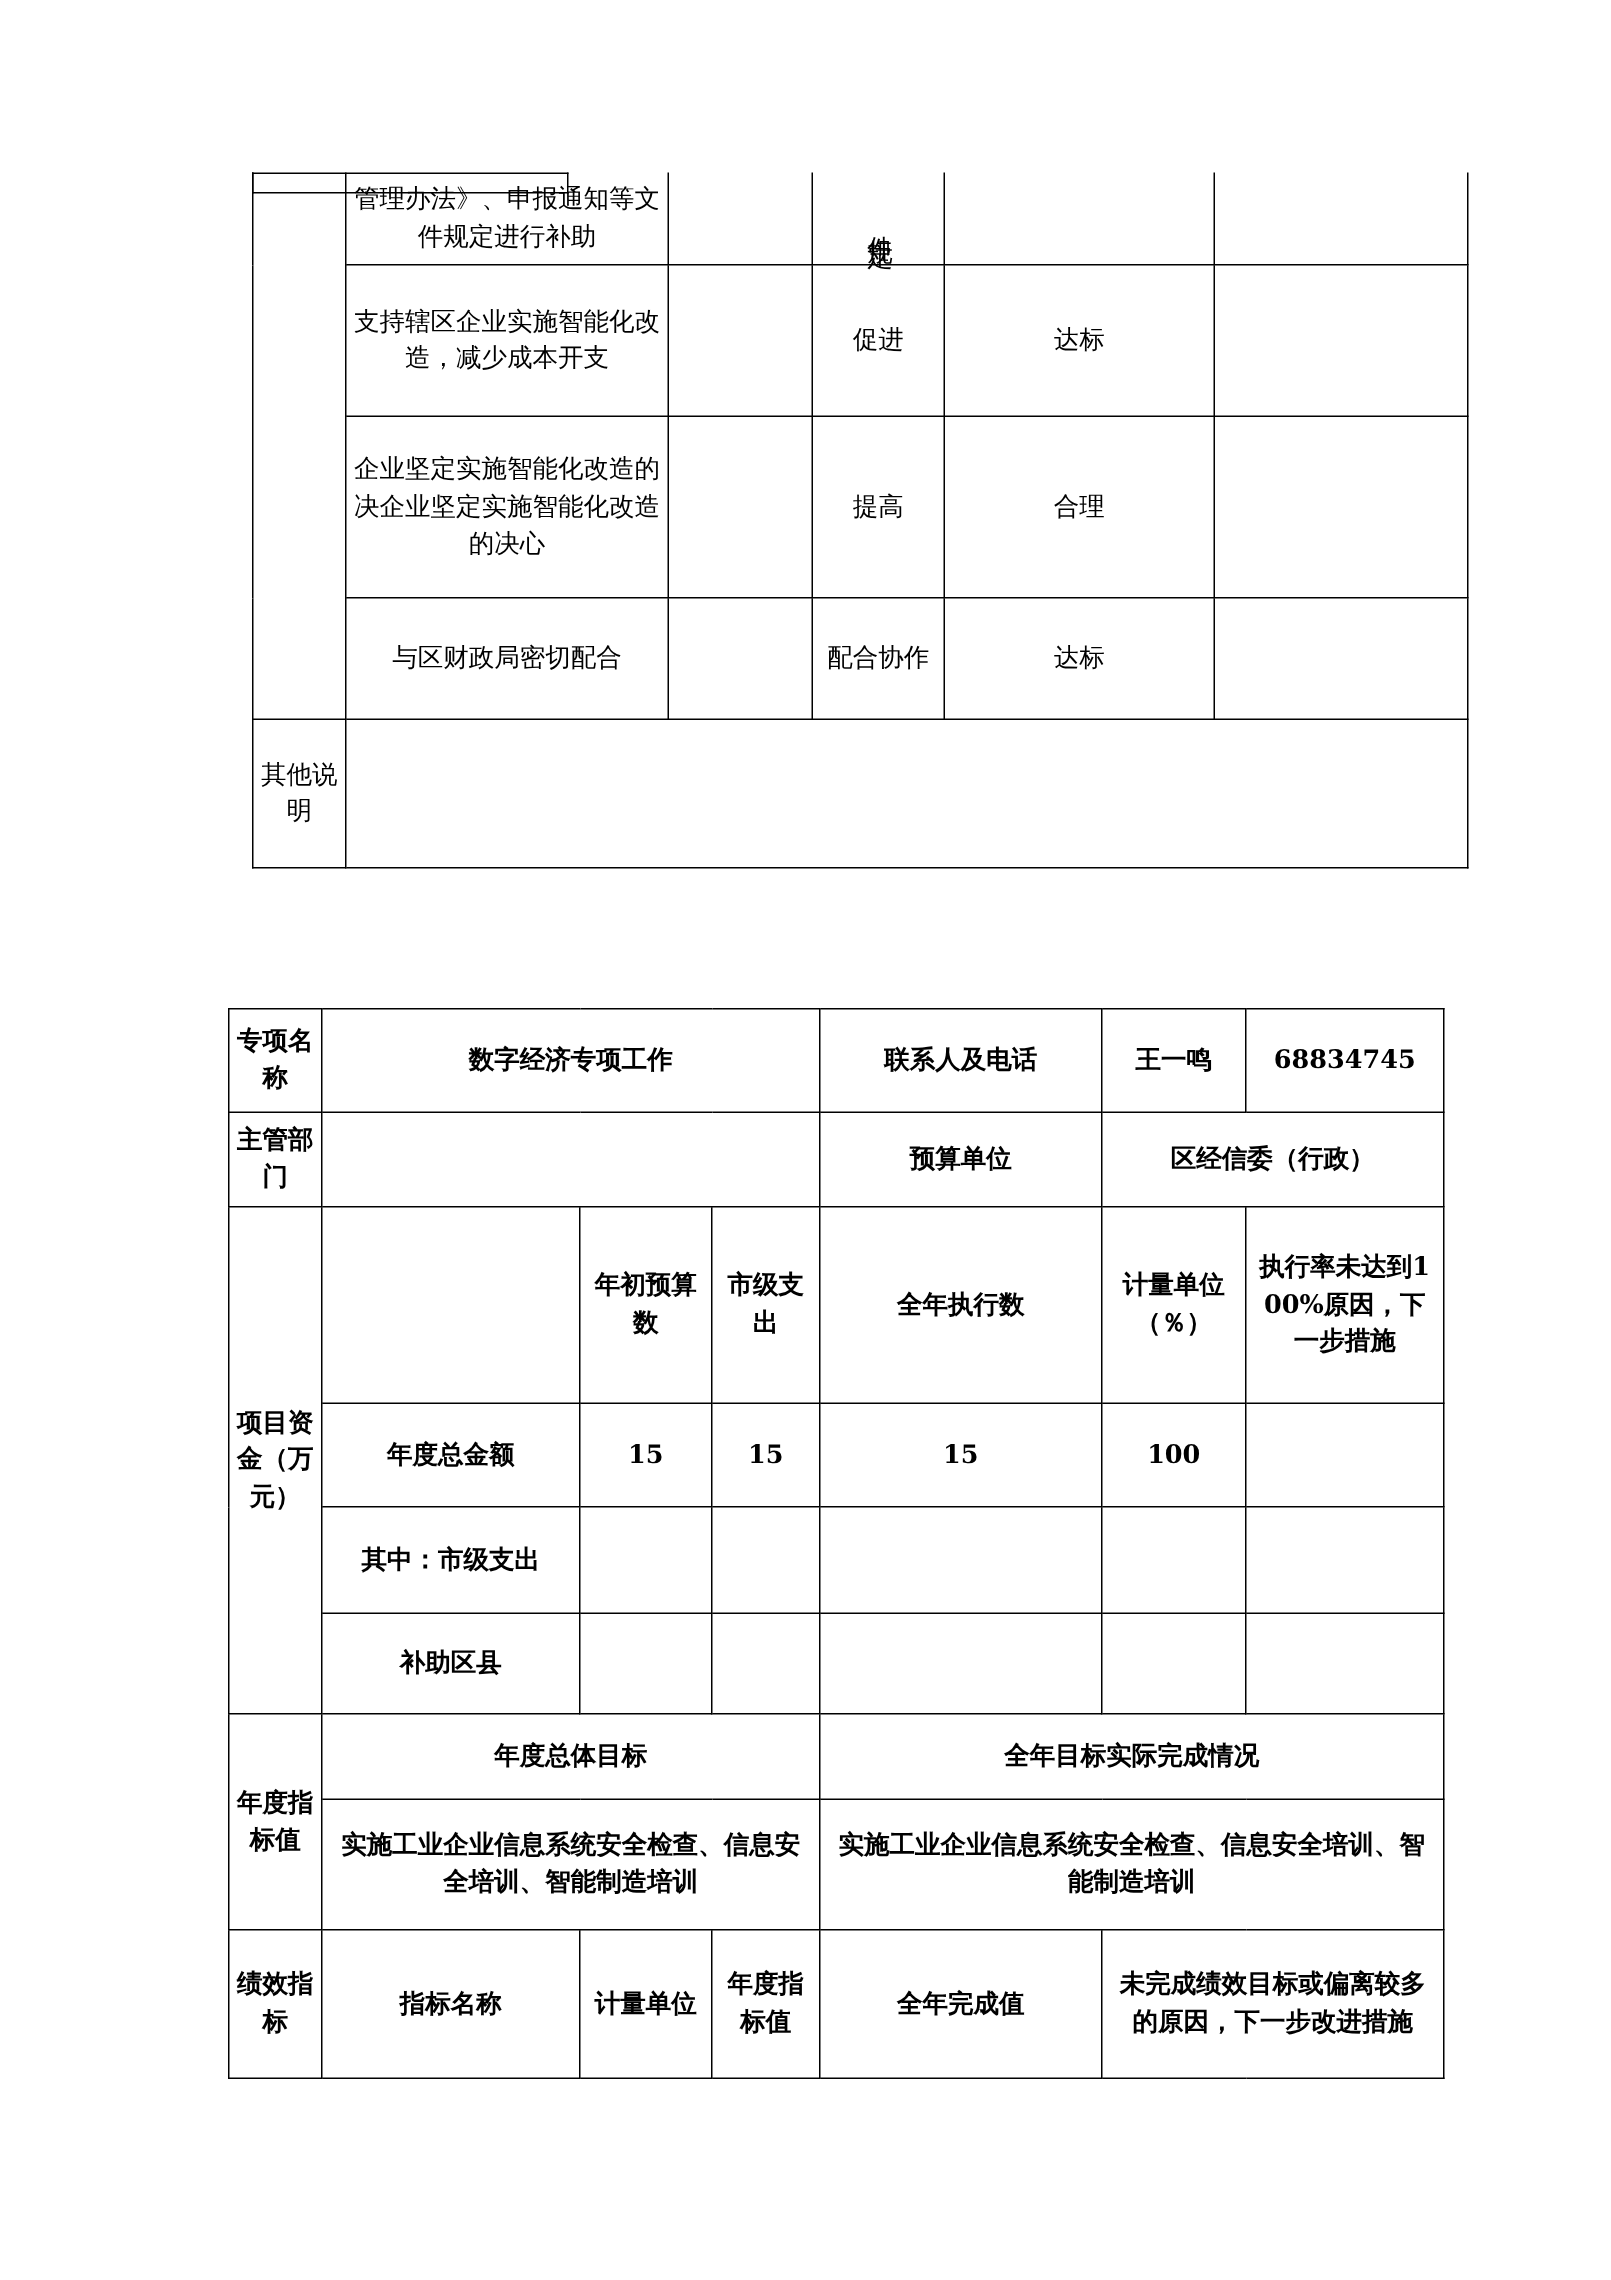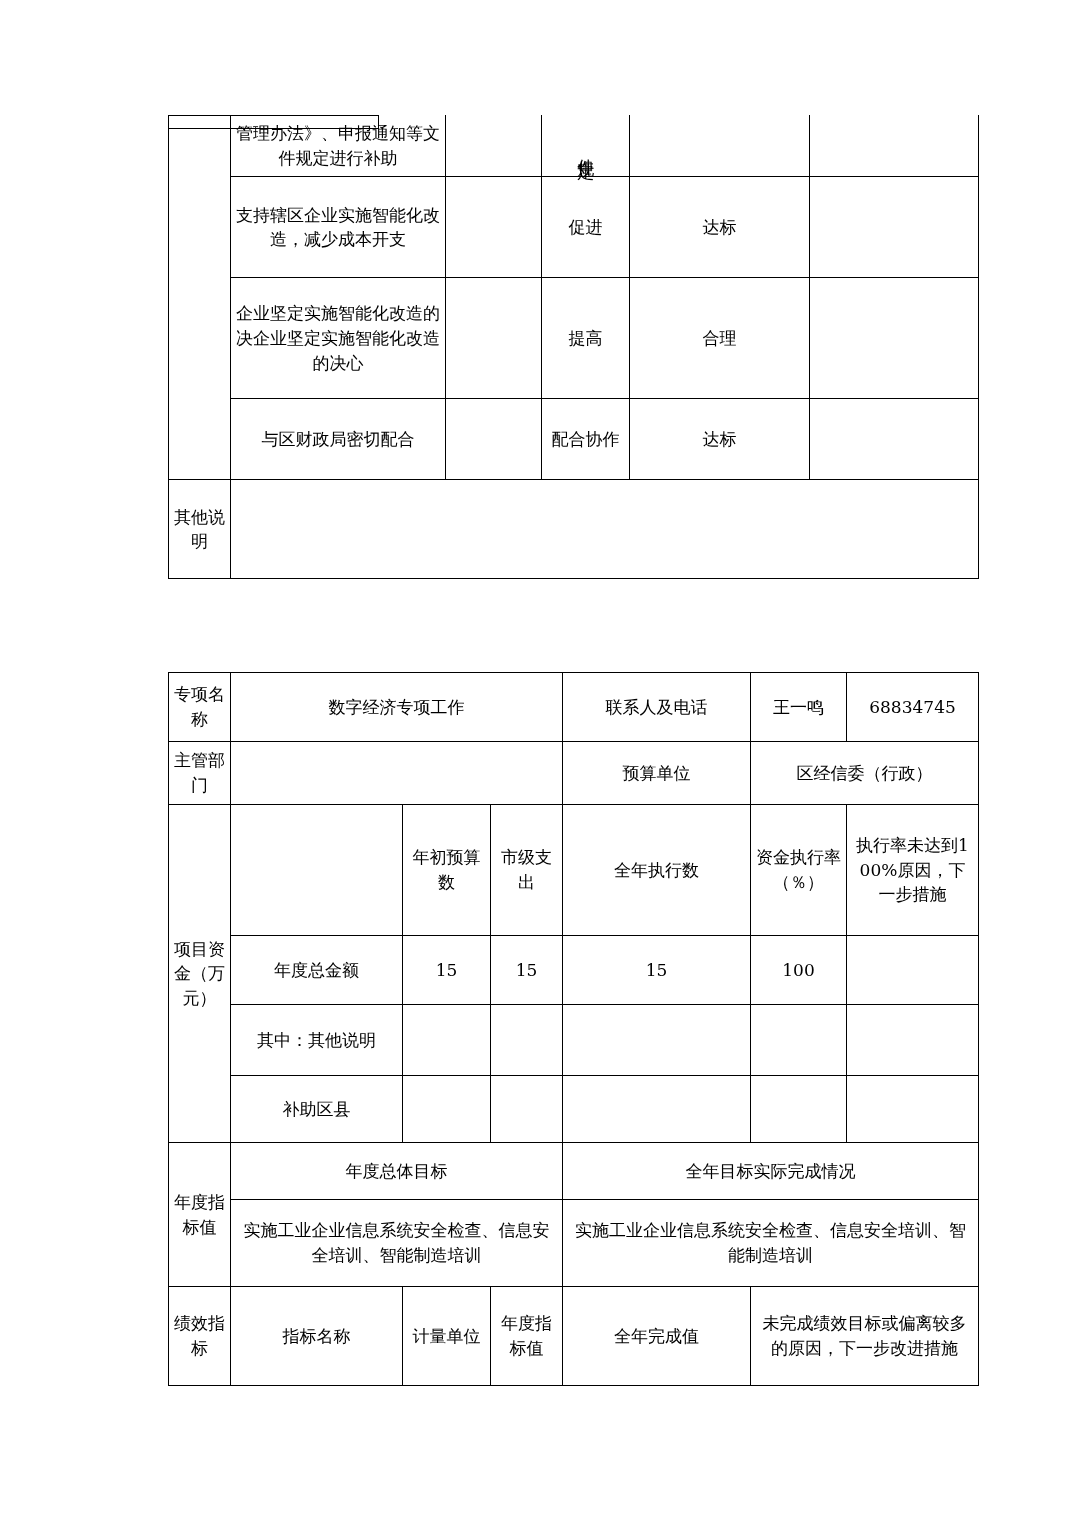--- a/index.html
+++ b/index.html
@@ -64,23 +64,24 @@
     text-align: center;
     font-size: 29px;
     font-weight: bold;
     letter-spacing: 2px;
     font-family: "DejaVu Serif", "Liberation Serif", serif;
   }
 
   
   .main-table {
     position: absolute;
-    left: 168px;
+    left: 152px;
     top: 672px;
     width: 810px;
+    font-weight: bold;
   }
   .main-table td {
     font-size: 17px;
     padding: 5px 4px;
   }
   .cell-small { font-size: 16px; }
   .two-line { line-height: 1.4; }
   .num { font-size: 18px; margin-left: 18px; }
   .lbl-v {
     font-size: 17px;
@@ -180,35 +181,35 @@
         <td>预算单位</td>
         <td colspan="2">区经信委（行政）</td>
       </tr>
 
       <tr>
         <td rowspan="4" class="lbl-v" style="width:62px;">项目资金（万元）</td>
         <td style="height:118px;"></td>
         <td class="two-line">年初预算数</td>
         <td class="two-line">市级支出</td>
         <td>全年执行数</td>
-        <td class="two-line cell-small">资金执行率（％）</td>
+        <td class="two-line cell-small">计量单位（％）</td>
         <td class="two-line cell-small">执行率未达到100%原因，下一步措施</td>
       </tr>
 
       <tr>
         <td style="height:56px;">年度总金额</td>
         <td class="num">15</td>
         <td class="num">15</td>
         <td class="num">15</td>
         <td class="num">100</td>
         <td></td>
       </tr>
 
       <tr>
-        <td class="two-line" style="height:58px;">其中：其他说明</td>
+        <td class="two-line" style="height:58px;">其中：市级支出</td>
         <td></td>
         <td></td>
         <td></td>
         <td></td>
         <td></td>
       </tr>
 
       <tr>
         <td style="height:54px;">补助区县</td>
         <td></td>

